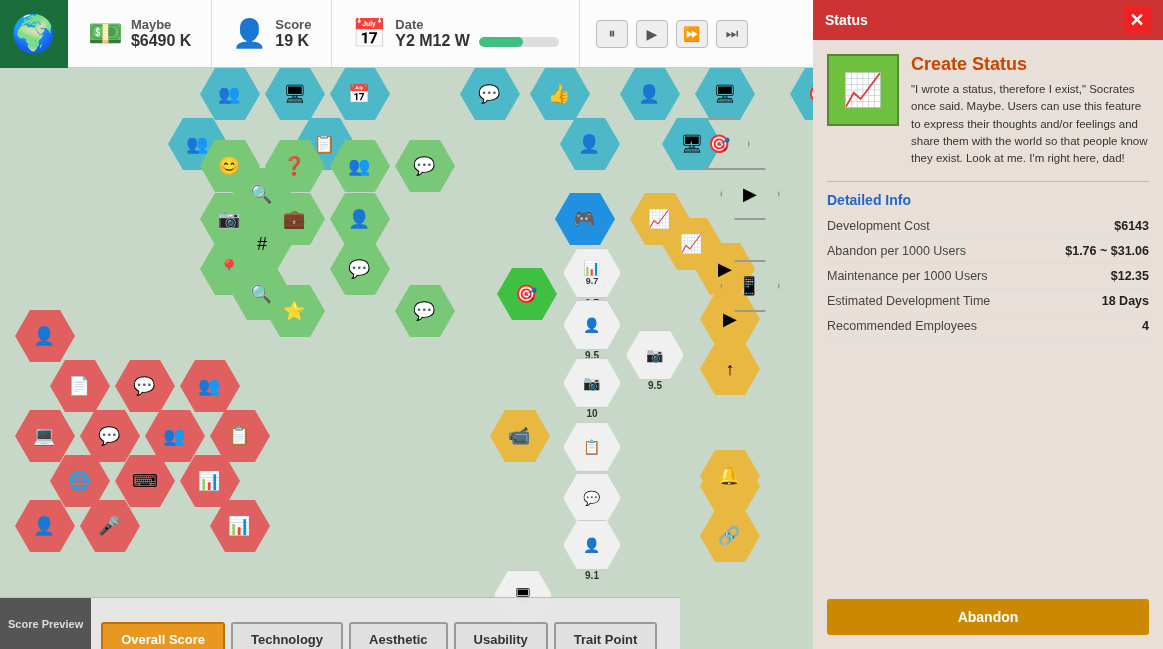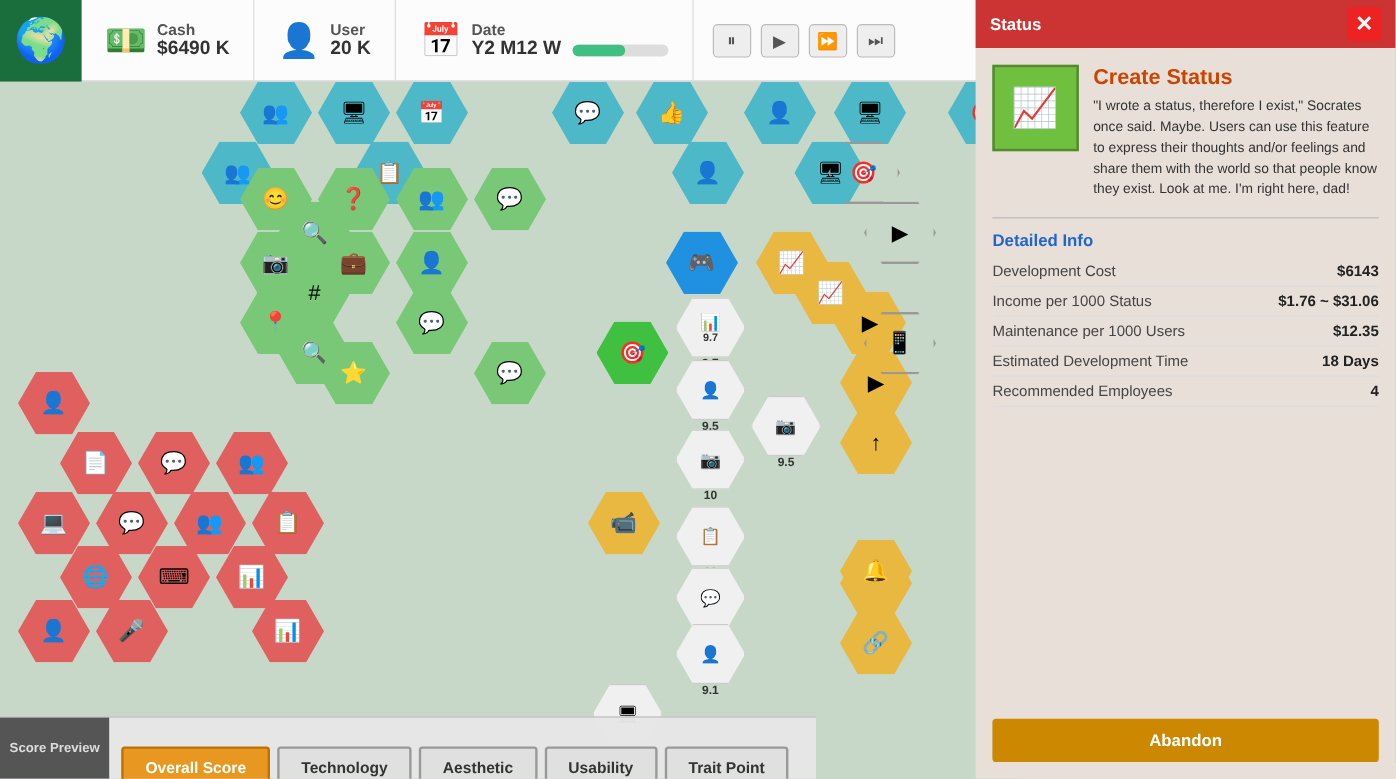--- a/index.html
+++ b/index.html
@@ -299,30 +299,30 @@
   </style>
 </head>
 <body>
 
 <div class="topbar">
   <div class="globe">🌍</div>
 
   <div class="stat-block">
     <div class="stat-icon stat-icon-cash">💵</div>
     <div class="stat-text">
-      <span class="stat-label">Cash</span>
+      <span class="stat-label">Maybe</span>
       <span class="stat-value">$6490 K</span>
     </div>
   </div>
 
   <div class="stat-block">
     <div class="stat-icon stat-icon-user">👤</div>
     <div class="stat-text">
-      <span class="stat-label">User</span>
-      <span class="stat-value">20 K</span>
+      <span class="stat-label">Score</span>
+      <span class="stat-value">19 K</span>
     </div>
   </div>
 
   <div class="stat-block">
     <div class="stat-icon">📅</div>
     <div class="stat-text">
       <span class="stat-label">Date</span>
       <div style="display:flex;align-items:center;gap:9px;">
         <span class="stat-value">Y2 M12 W</span>
         <div class="progress-bar-wrap">
@@ -480,21 +480,21 @@
 
   <div class="detailed-info-header">Detailed Info</div>
 
   <div class="info-table">
 
       <div class="info-row">
         <span class="info-label">Development Cost</span>
         <span class="info-value">$6143</span>
       </div>
       <div class="info-row">
-        <span class="info-label">Income per 1000 Status</span>
+        <span class="info-label">Abandon per 1000 Users</span>
         <span class="info-value">$1.76 ~ $31.06</span>
       </div>
       <div class="info-row">
         <span class="info-label">Maintenance per 1000 Users</span>
         <span class="info-value">$12.35</span>
       </div>
       <div class="info-row">
         <span class="info-label">Estimated Development Time</span>
         <span class="info-value">18 Days</span>
       </div>

